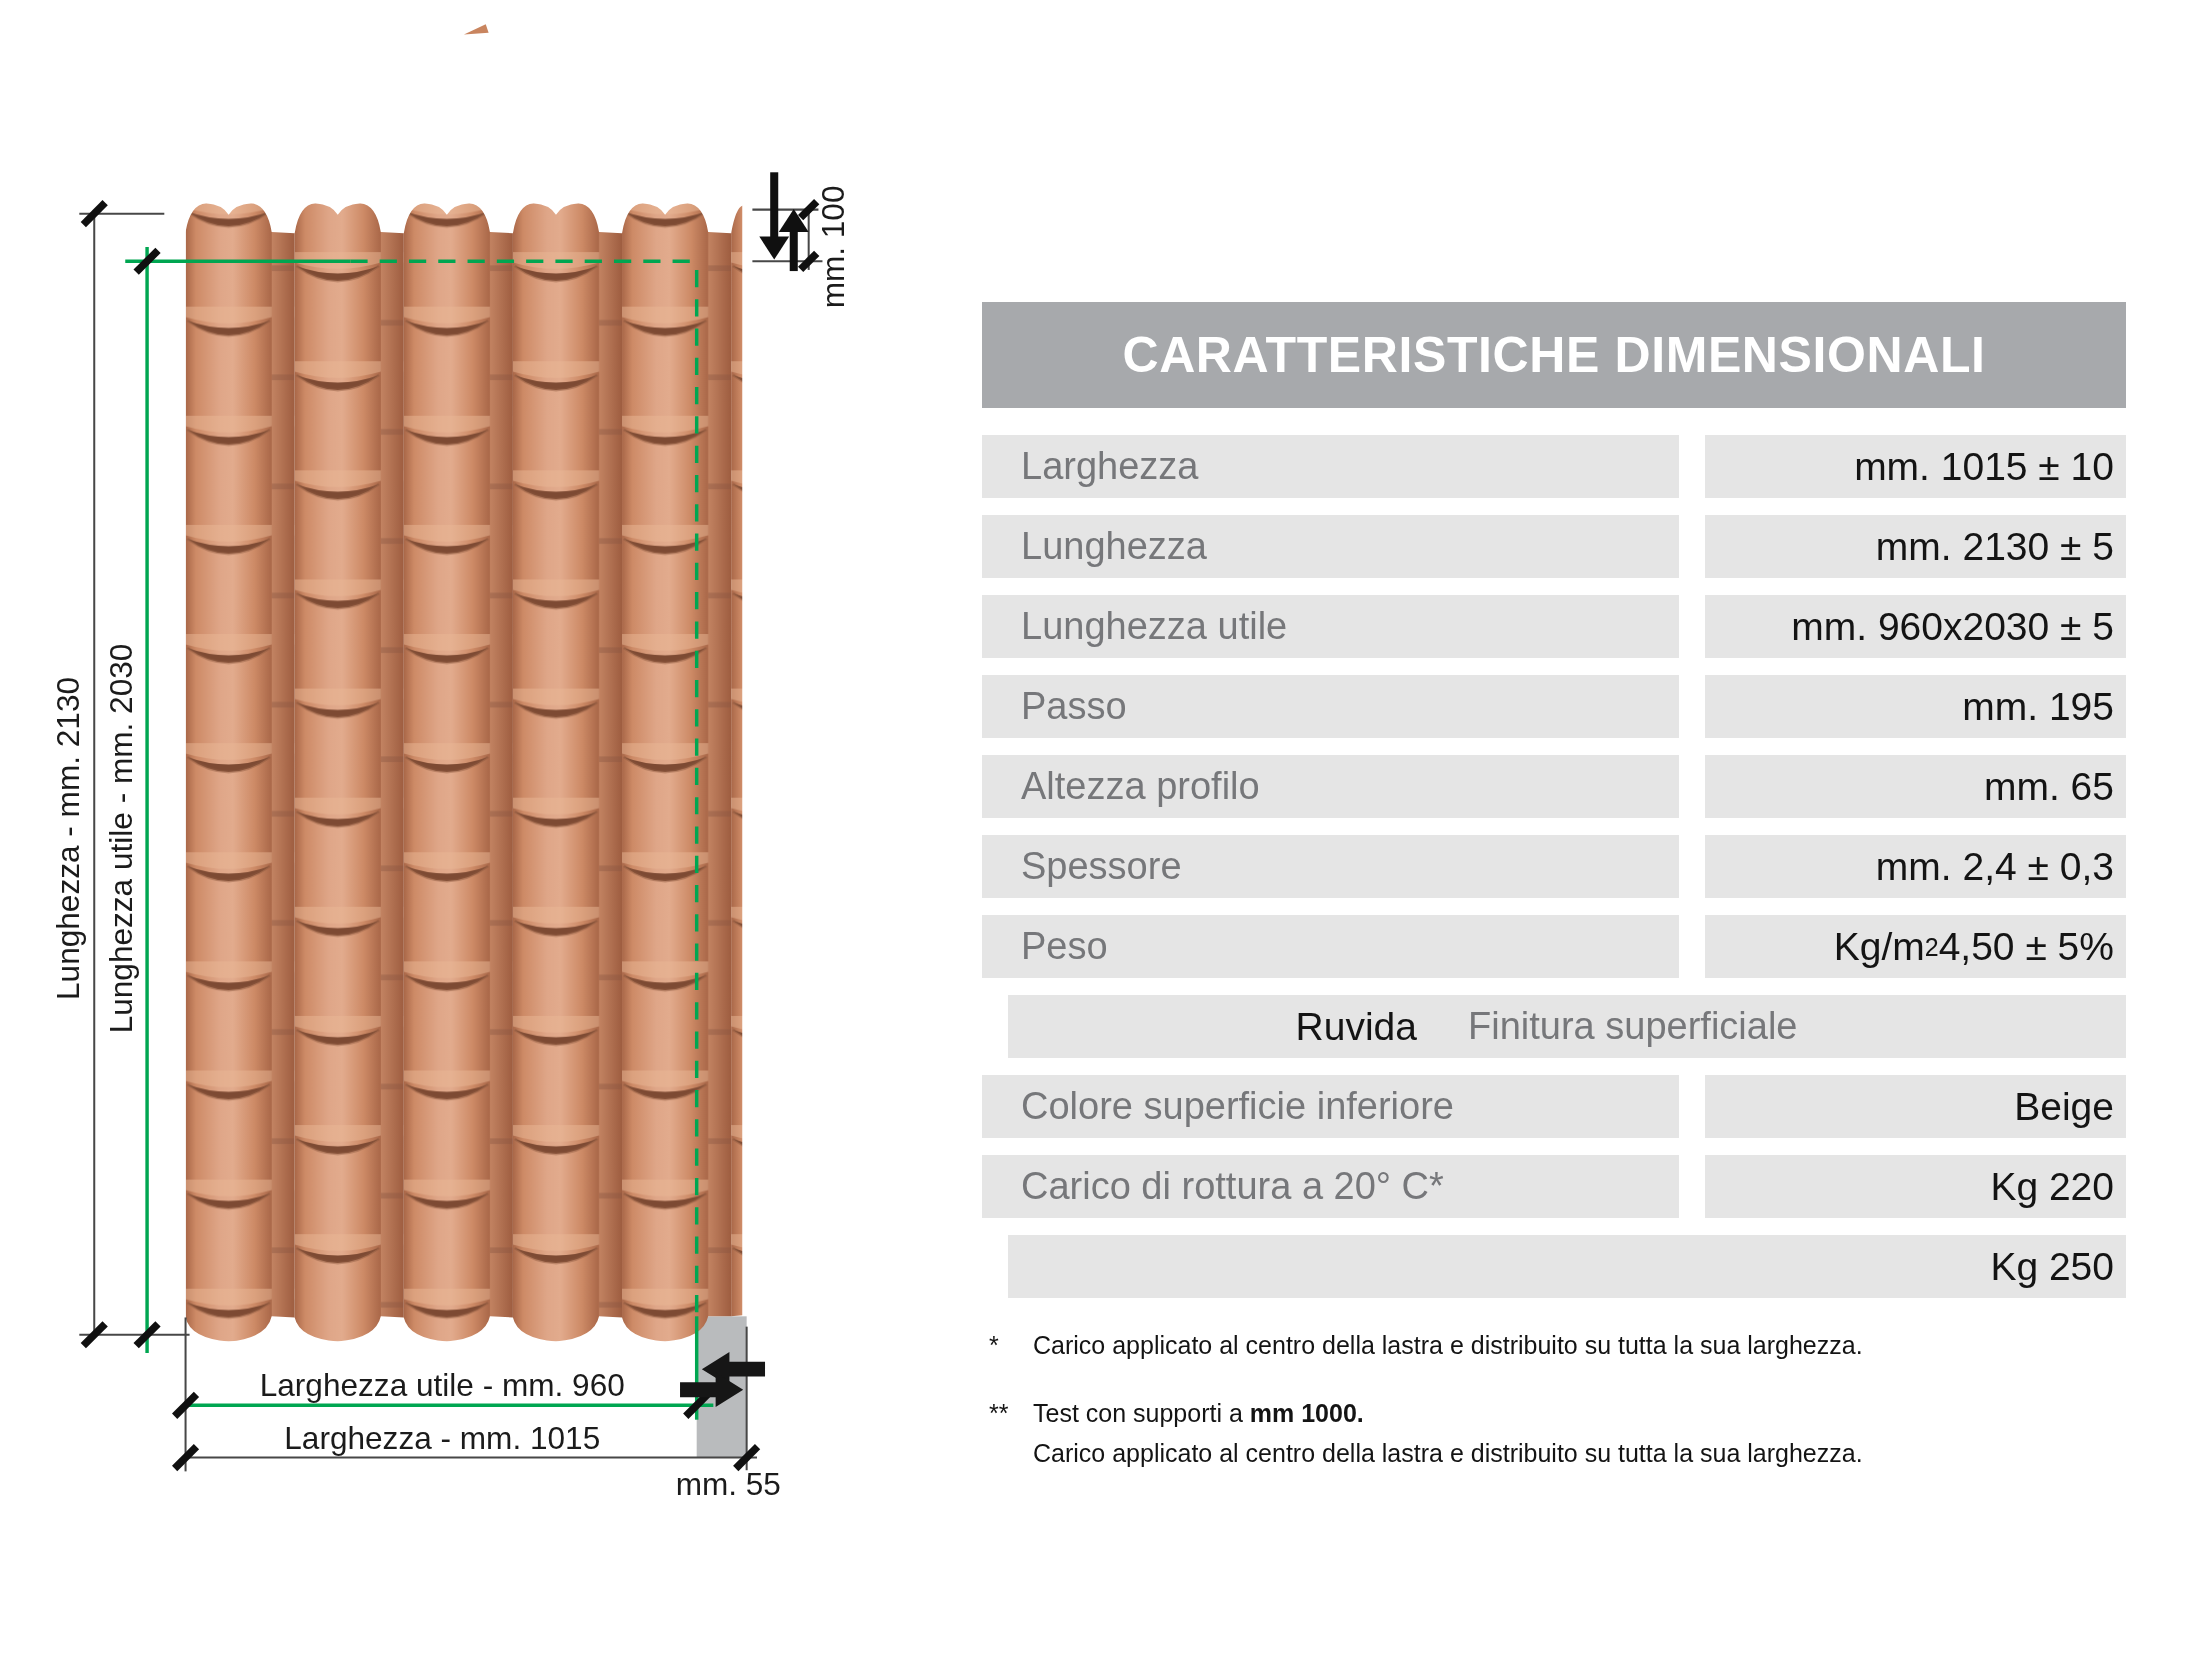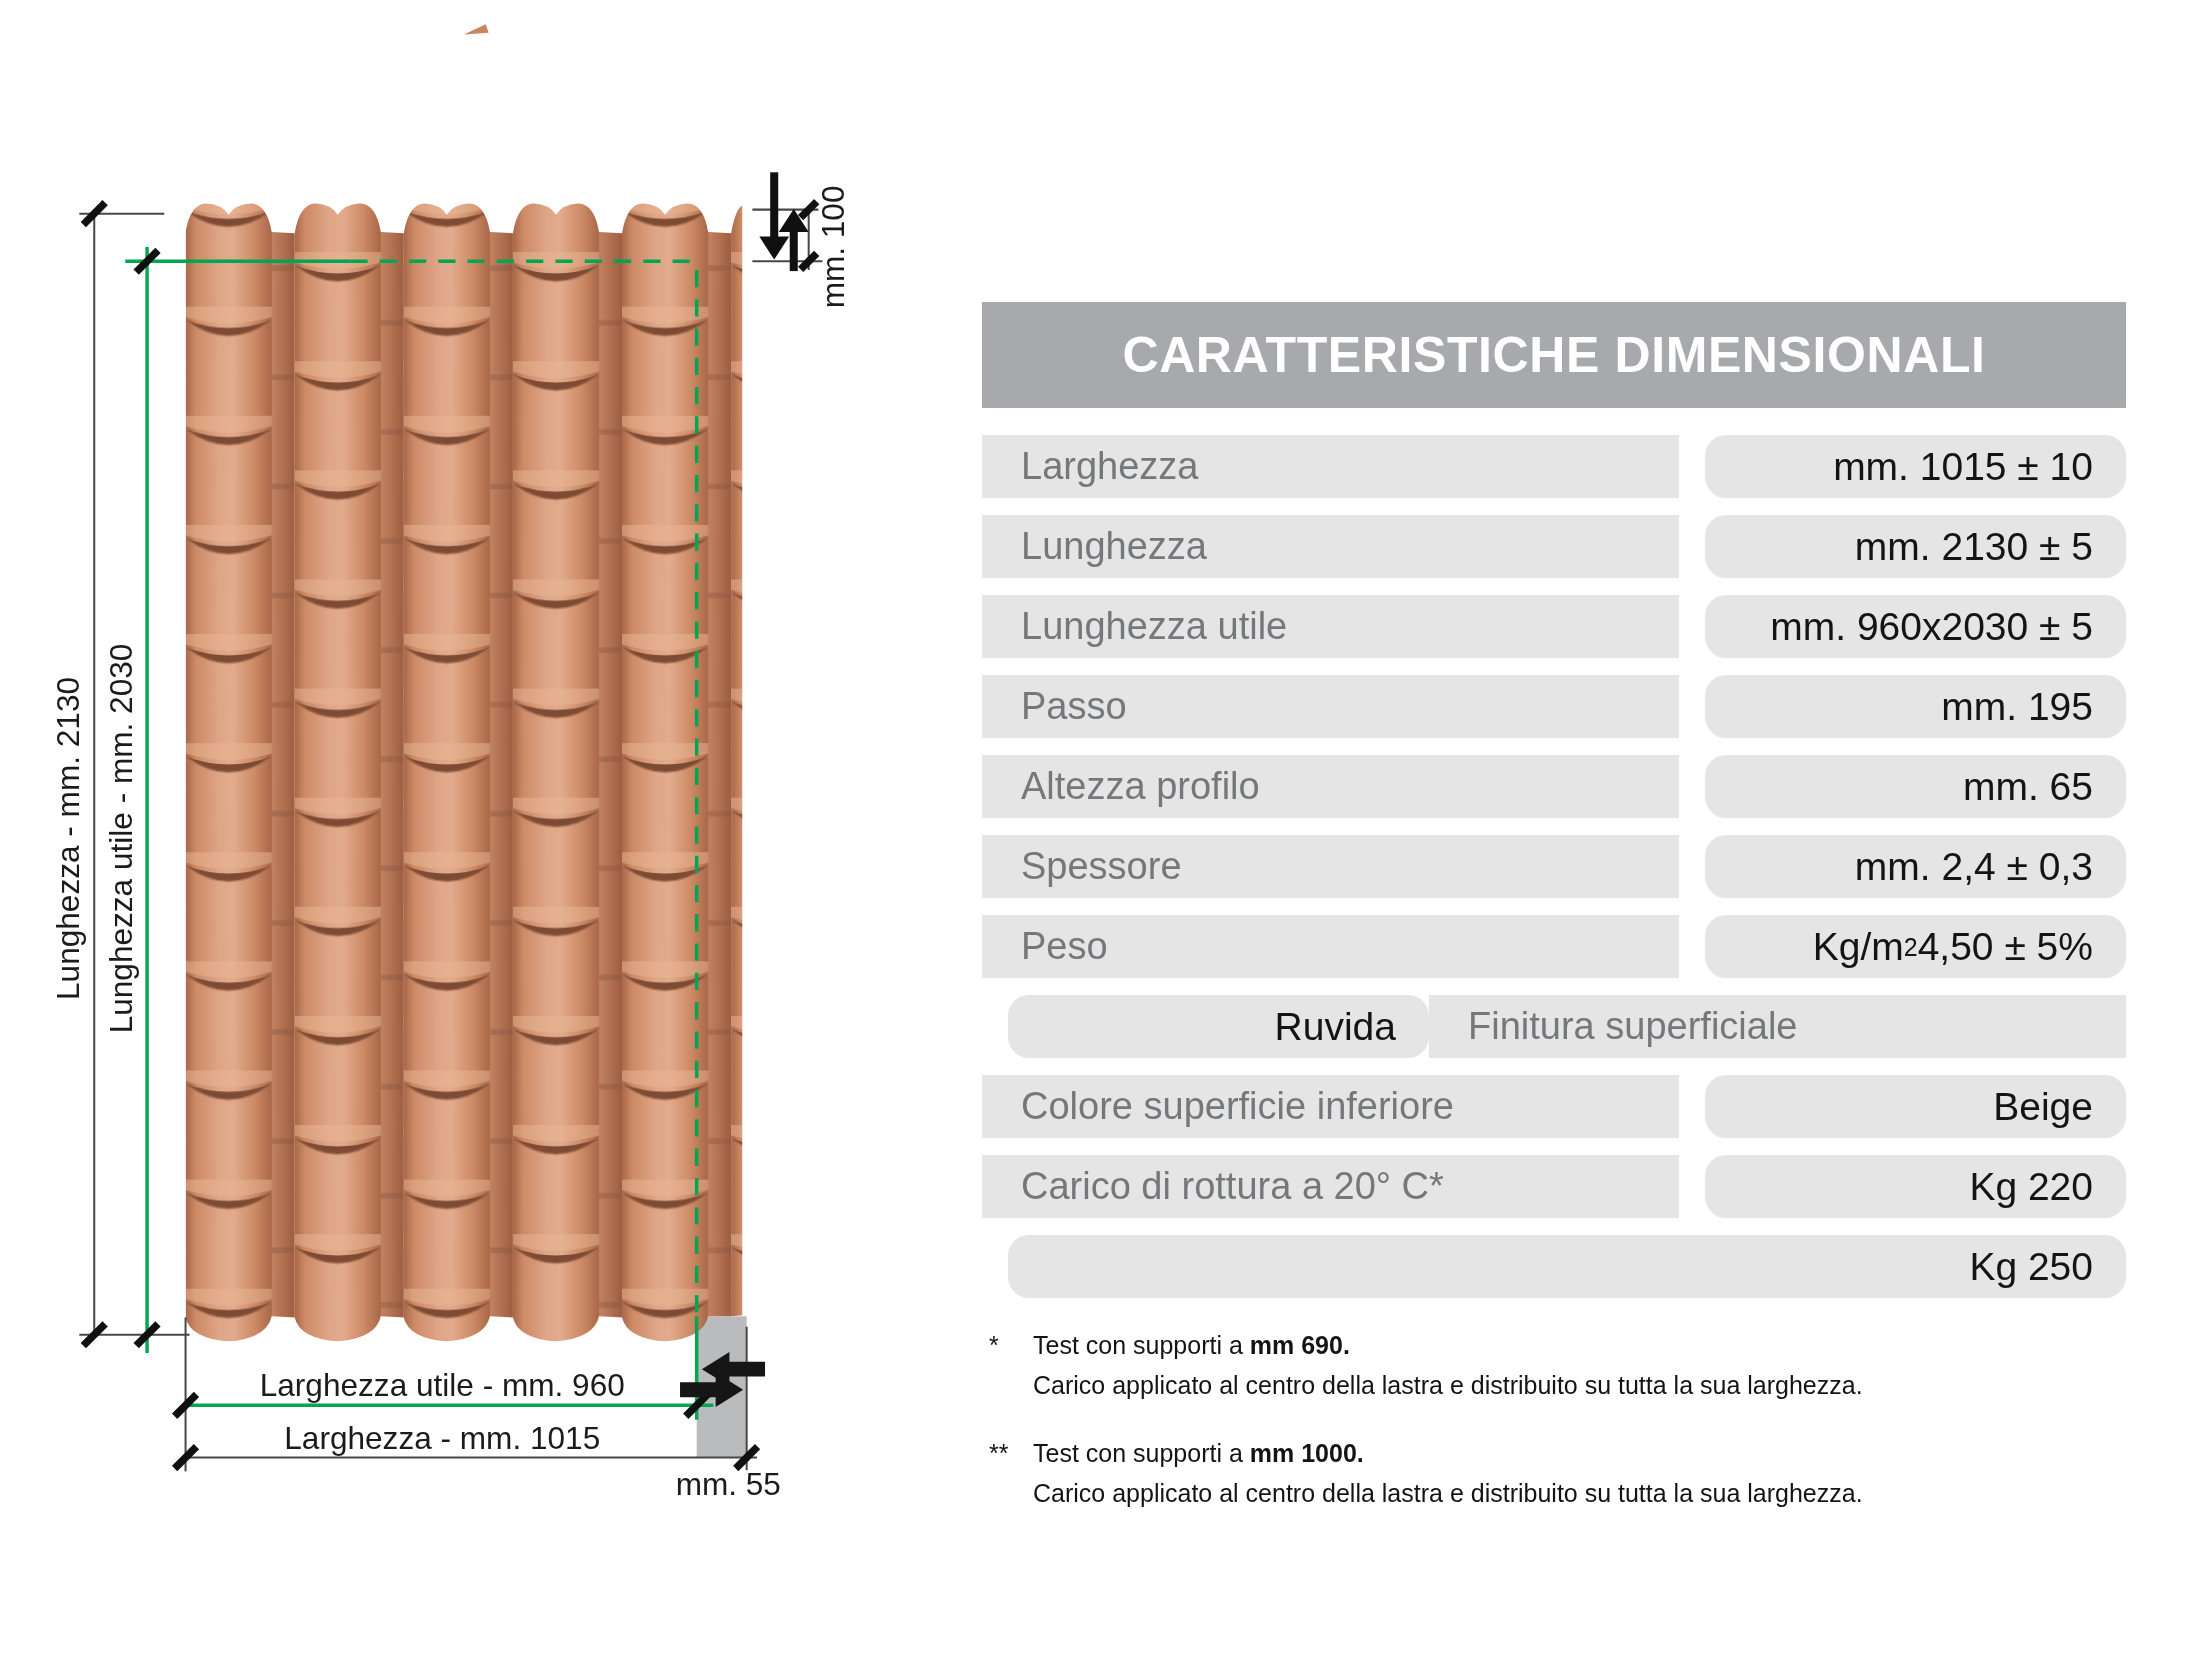--- a/index.html
+++ b/index.html
@@ -15,21 +15,21 @@
   
   .spec-table{position:absolute;left:982px;top:302px;width:1144px;}
   .tbl-title{height:106px;background:#a7a9ac;color:#ffffff;
              display:flex;align-items:center;justify-content:center;
              font-size:50px;font-weight:bold;letter-spacing:0.6px;}
   .tbl-row{display:flex;height:63px;margin-top:17px;}
   .tbl-row.first{margin-top:27px;}
   .cell{background:#e5e5e5;display:flex;align-items:center;}
   .cell.lbl{width:658px;padding-left:39px;color:#76777a;font-size:38px;}
   .cell.val{flex:1;margin-left:26px;justify-content:flex-end;
-            padding-right:33px;color:#141414;font-size:39px;border-radius:21px;}
+            padding-right:12px;color:#141414;font-size:39px;}
   .cell.val sup{font-size:25px;line-height:0;vertical-align:super;}
 
   
   .footnotes{position:absolute;left:989px;top:1325px;width:1034px;
              color:#141414;font-size:25px;line-height:40px;}
   .fn{display:flex;margin-top:0;}
   .fn + .fn{margin-top:27.6px;}
   .fn-marker{width:44px;flex:none;}
   .fn-body{flex:1;}
   .fn b{font-weight:bold;}
@@ -210,21 +210,20 @@
   </div>
   <div class="tbl-row">
     <div class="cell val">Kg 250</div>
   </div>
 </div>
 
 <div class="footnotes">
   <div class="fn">
     <div class="fn-marker">*</div>
     <div class="fn-body">
-      <div><span>Test con supporti a </span><b>mm 690.</b></div>
       <div>Carico applicato al centro della lastra e distribuito su tutta la sua larghezza.</div>
     </div>
   </div>
   <div class="fn">
     <div class="fn-marker">**</div>
     <div class="fn-body">
       <div><span>Test con supporti a </span><b>mm 1000.</b></div>
       <div>Carico applicato al centro della lastra e distribuito su tutta la sua larghezza.</div>
     </div>
   </div>

